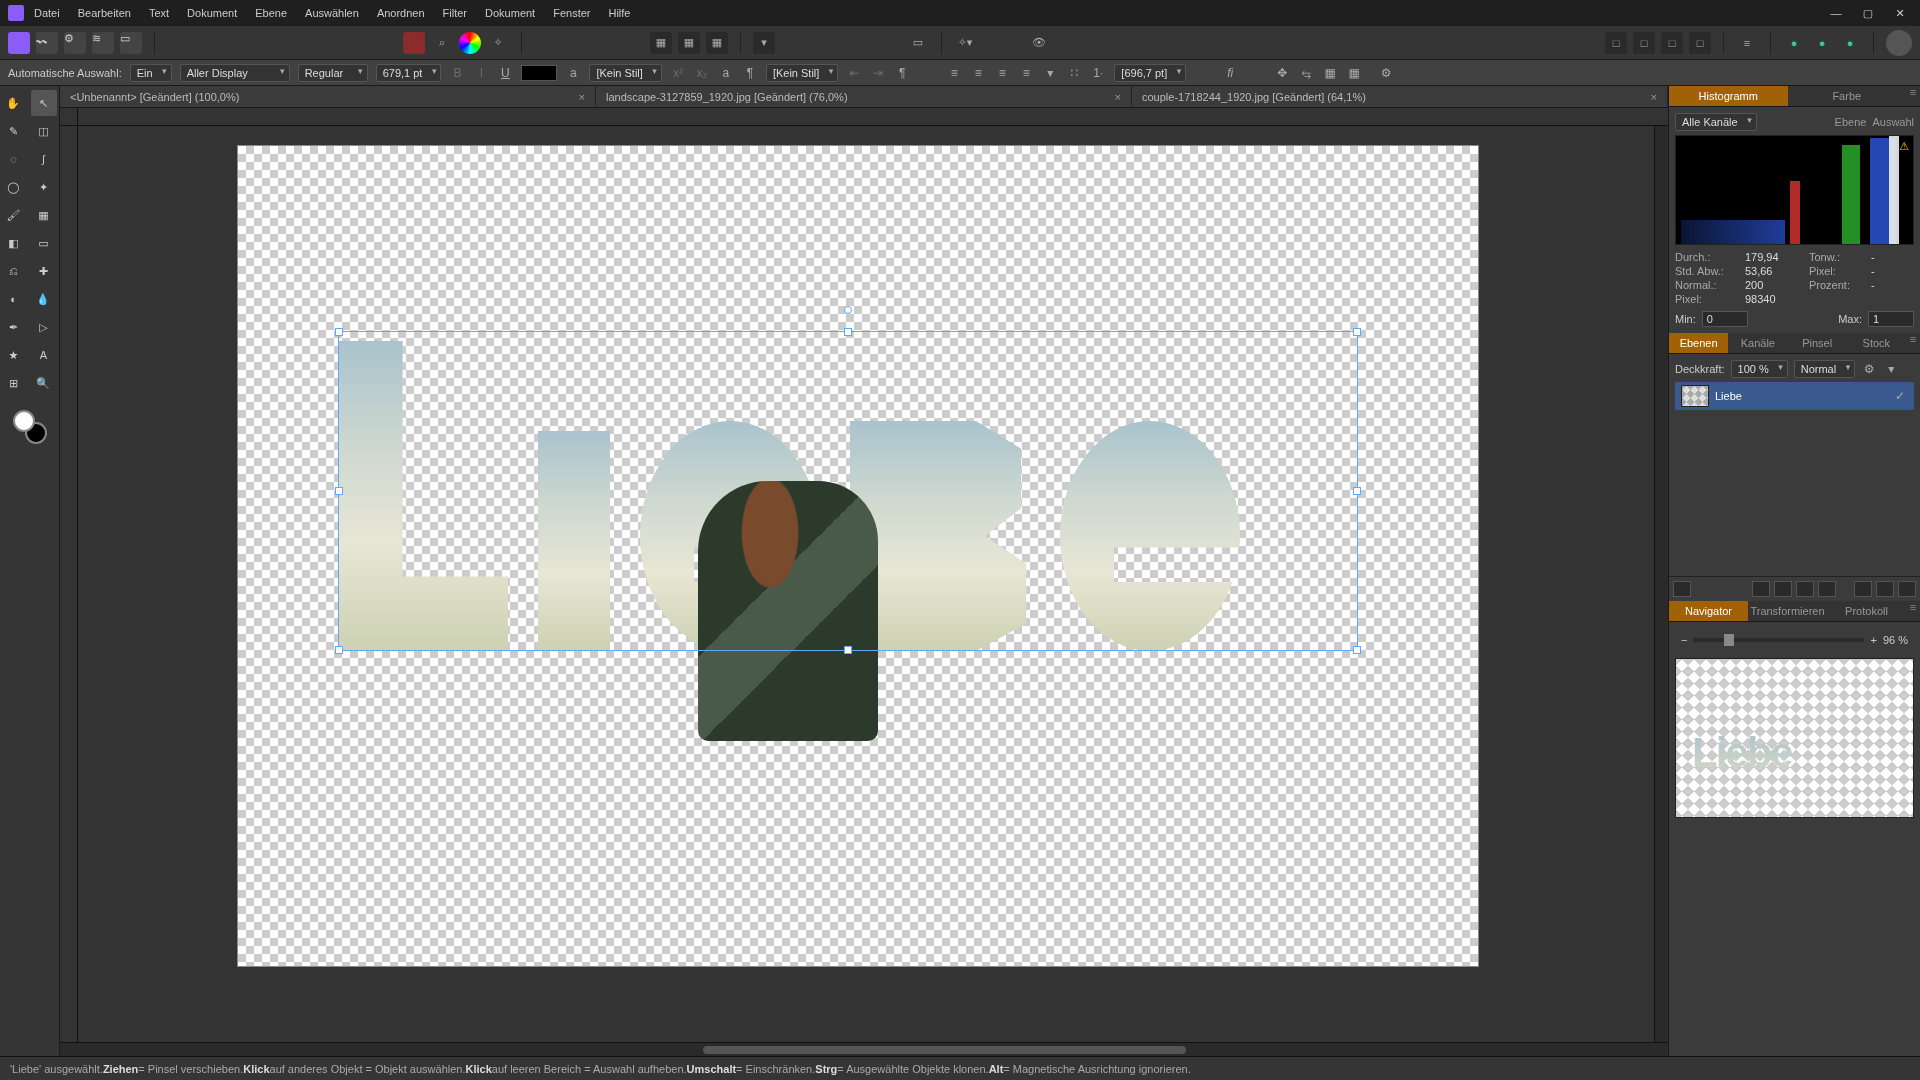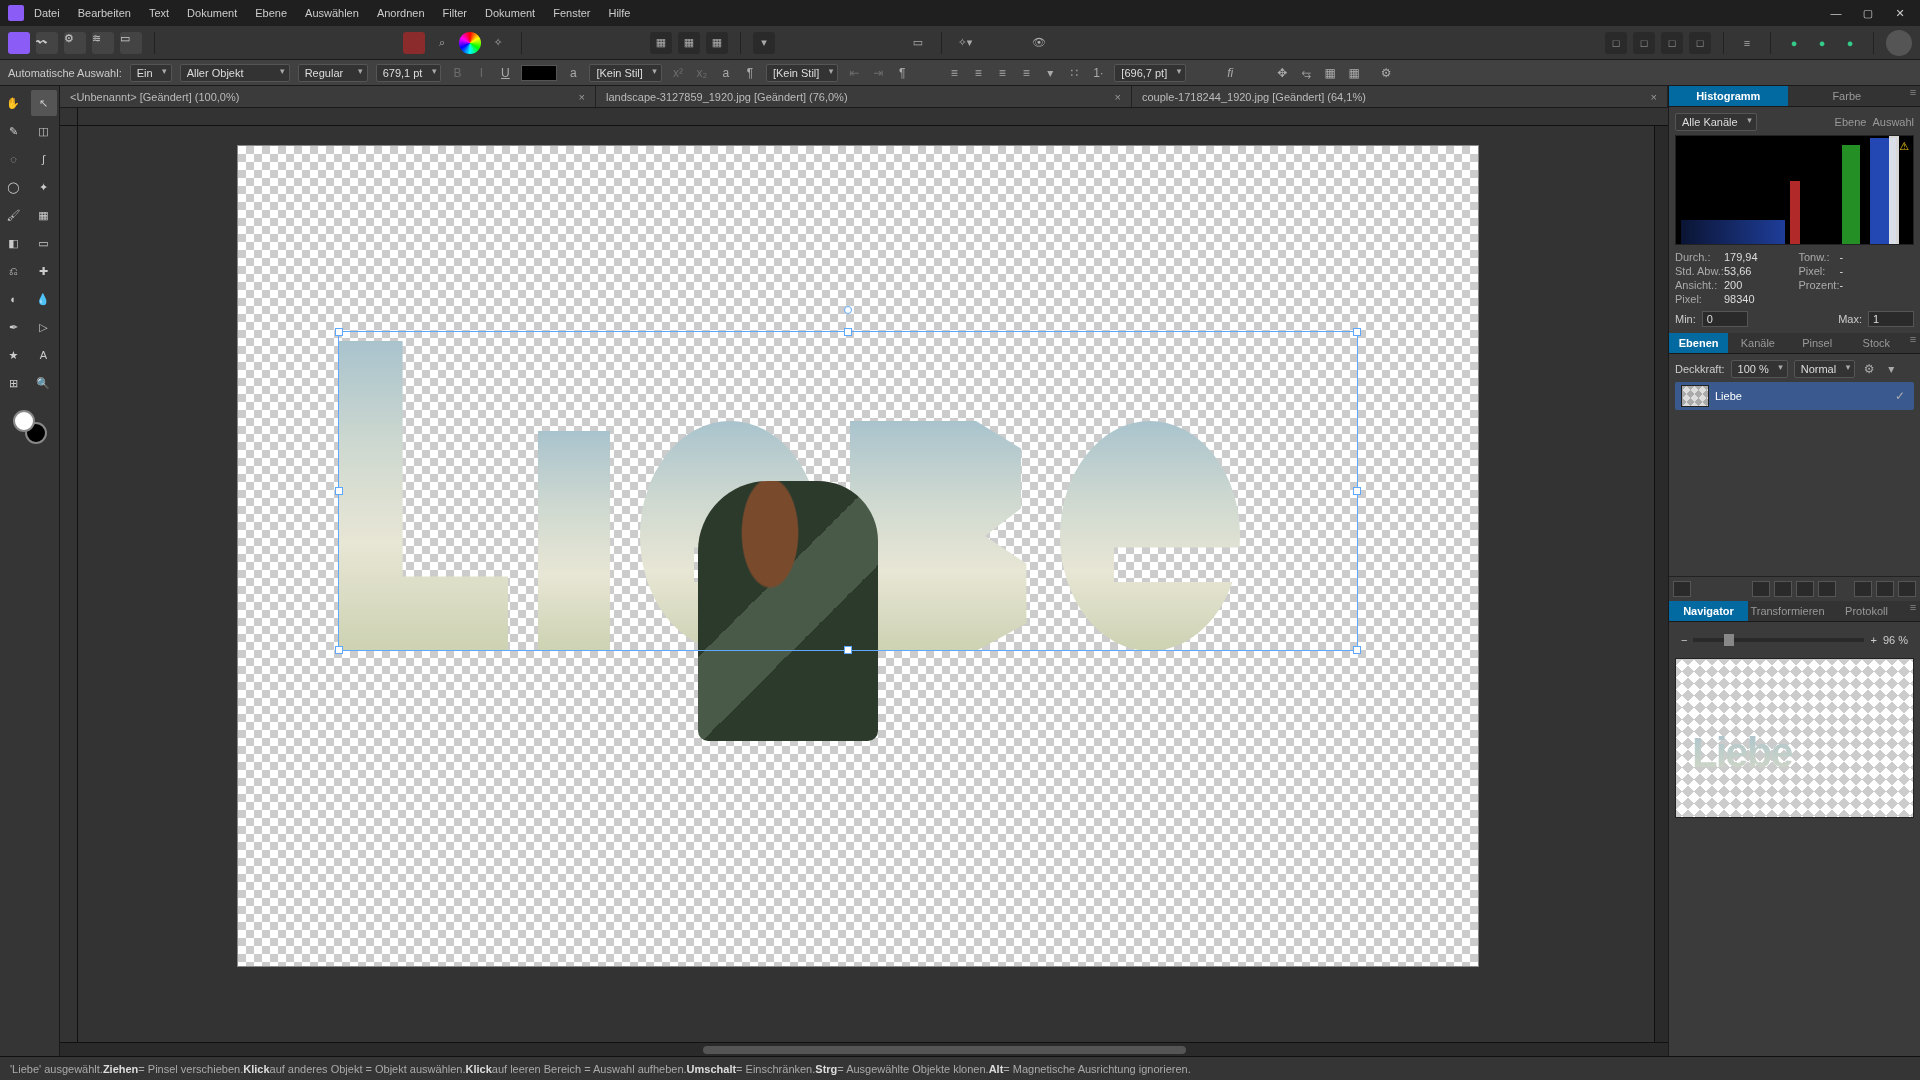--- a/index.html
+++ b/index.html
@@ -69,25 +69,25 @@
 .B { width: 180px; height: 230px; clip-path: polygon(0 0,70% 0,95% 12%,95% 38%,75% 50%,98% 62%,98% 88%,70% 100%,0 100%,0 0,30% 15%,65% 15%,72% 25%,65% 40%,30% 40%,30% 58%,70% 58%,78% 72%,70% 85%,30% 85%,30% 100%,0 100%); }
 
 .scroll-h { height: 14px; background: #2a2a2a; border-top: 1px solid #111; display: flex; align-items: center; }
 .scroll-thumb { height: 8px; background: #555; border-radius: 4px; margin-left: 40%; width: 30%; }
 .scroll-v { width: 14px; background: #2a2a2a; border-left: 1px solid #111; }
 
 
 .rightcol { width: 252px; background: #3b3b3b; border-left: 1px solid #1a1a1a; display: flex; flex-direction: column; }
 .panel-tabs { display: flex; background: #333; border-bottom: 1px solid #1a1a1a; }
 .ptab { flex: 1; text-align: center; padding: 4px 0; color: #999; cursor: pointer; }
-.ptab.active { background: #0369a1; color: #fff; font-weight: bold; }
+.ptab.active { background: #a16207; color: #fff; }
 .panel-body { padding: 6px; }
 .histo { width: 100%; height: 110px; background: #000; position: relative; border: 1px solid #222; }
 .warn { position: absolute; top: 4px; right: 4px; color: #f5c518; }
-.statgrid { display: grid; grid-template-columns: auto 1fr auto 1fr; gap: 2px 0; margin-top: 6px; color: #aaa; }
+.statgrid { display: grid; grid-template-columns: auto 1fr auto 1fr; gap: 2px 21px; margin-top: 6px; color: #aaa; }
 .statgrid .v { color: #ddd; }
 .minmax { display: flex; gap: 6px; align-items: center; margin-top: 6px; }
 .minmax input { width: 46px; background: #2a2a2a; border: 1px solid #555; color: #ddd; padding: 1px 4px; height: 16px; font-size: 11px; }
 
 .layerrow { display: flex; align-items: center; background: #3a5a8f; color: #fff; padding: 3px 6px; border-radius: 2px; margin-top: 4px; }
 .lthumb { width: 28px; height: 22px; background-image: linear-gradient(45deg,#aaa 25%,transparent 25%),linear-gradient(-45deg,#aaa 25%,transparent 25%),linear-gradient(45deg,transparent 75%,#aaa 75%),linear-gradient(-45deg,transparent 75%,#aaa 75%); background-size: 8px 8px; background-color: #ddd; margin-right: 6px; border: 1px solid #222; position: relative; }
 .layer-toolbar { display: flex; gap: 4px; padding: 4px; border-top: 1px solid #222; }
 .ltb { width: 18px; height: 16px; background: #2a2a2a; border: 1px solid #555; }
 
 .navprev { width: 100%; height: 160px; background-image: linear-gradient(45deg,#ccc 25%,transparent 25%),linear-gradient(-45deg,#ccc 25%,transparent 25%),linear-gradient(45deg,transparent 75%,#ccc 75%),linear-gradient(-45deg,transparent 75%,#ccc 75%); background-size: 12px 12px; background-color: #fff; margin-top: 6px; position: relative; border: 1px solid #222; }
@@ -169,21 +169,21 @@
   <div class="tb-btn" style="color:#3c8">●</div>
   <div class="tb-btn" style="color:#3c8">●</div>
   <div class="tb-btn" style="color:#3c8">●</div>
   <div class="tb-sep"></div>
   <div class="avatar"></div>
 </div>
 
 <div class="ctxbar">
   <span class="ctxlabel">Automatische Auswahl:</span>
   <span class="dropdown">Ein</span>
-  <span class="dropdown" style="min-width:110px">Aller Objekt</span>
+  <span class="dropdown" style="min-width:110px">Aller Display</span>
   <span class="dropdown" style="min-width:70px">Regular</span>
   <span class="dropdown" style="min-width:60px">679,1 pt</span>
   <span class="ico" style="opacity:.4">B</span>
   <span class="ico" style="opacity:.4">I</span>
   <span class="ico">
       <u>U</u>
     </span>
   <span class="swatch-black"></span>
   <span class="ico">a</span>
   <span class="dropdown" style="min-width:70px">[Kein Stil]</span>
@@ -321,21 +321,21 @@
       </div>
       <div class="statgrid">
         <span>Durch.:</span>
           <span class="v">179,94</span>
         <span>Tonw.:</span>
           <span class="v">-</span>
         <span>Std. Abw.:</span>
           <span class="v">53,66</span>
         <span>Pixel:</span>
           <span class="v">-</span>
-        <span>Ansicht.:</span>
+        <span>Normal.:</span>
           <span class="v">200</span>
         <span>Prozent:</span>
           <span class="v">-</span>
         <span>Pixel:</span>
           <span class="v">98340</span>
         <span></span>
           <span></span>
       </div>
       <div class="minmax">
         <span>Min:</span>

